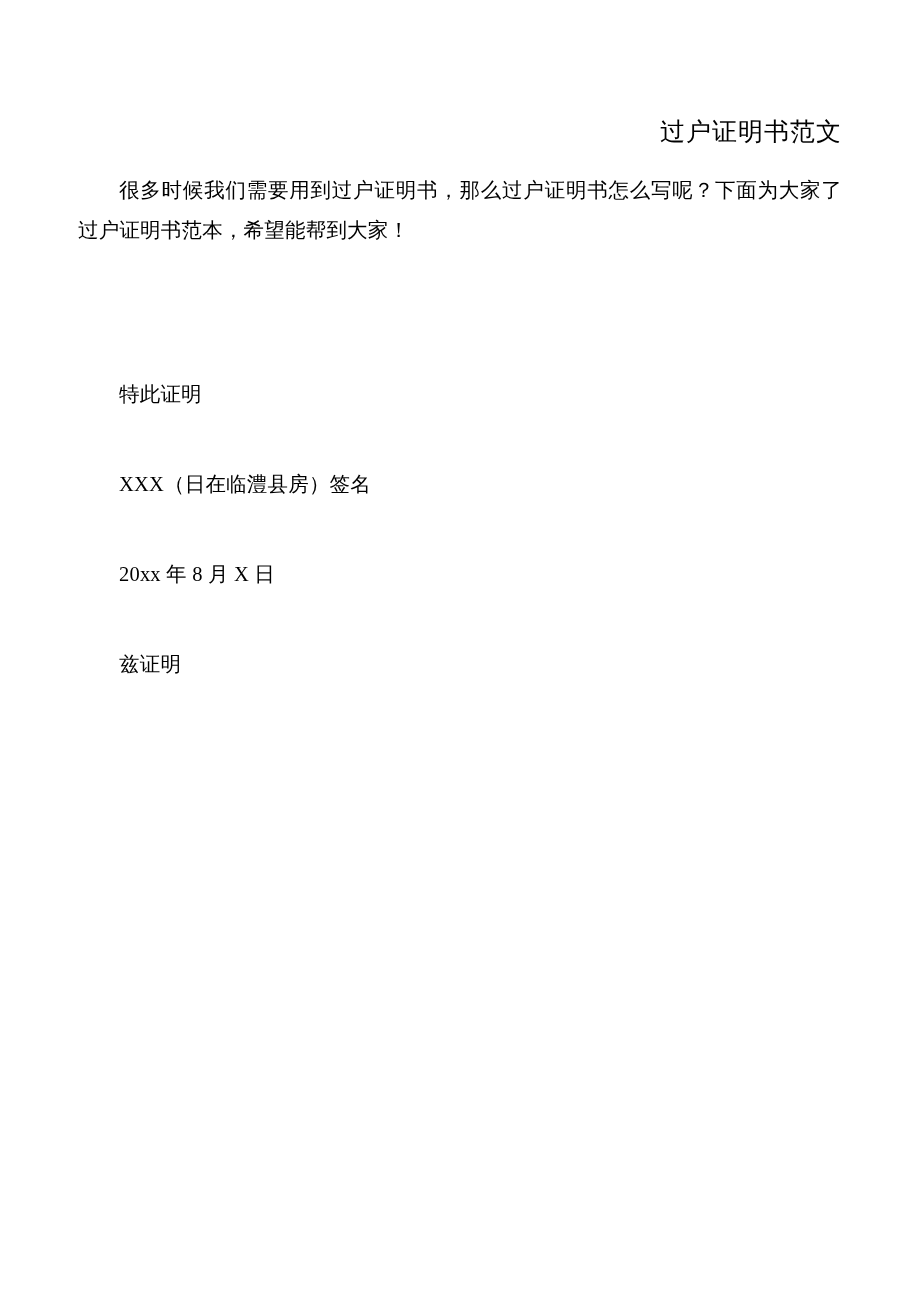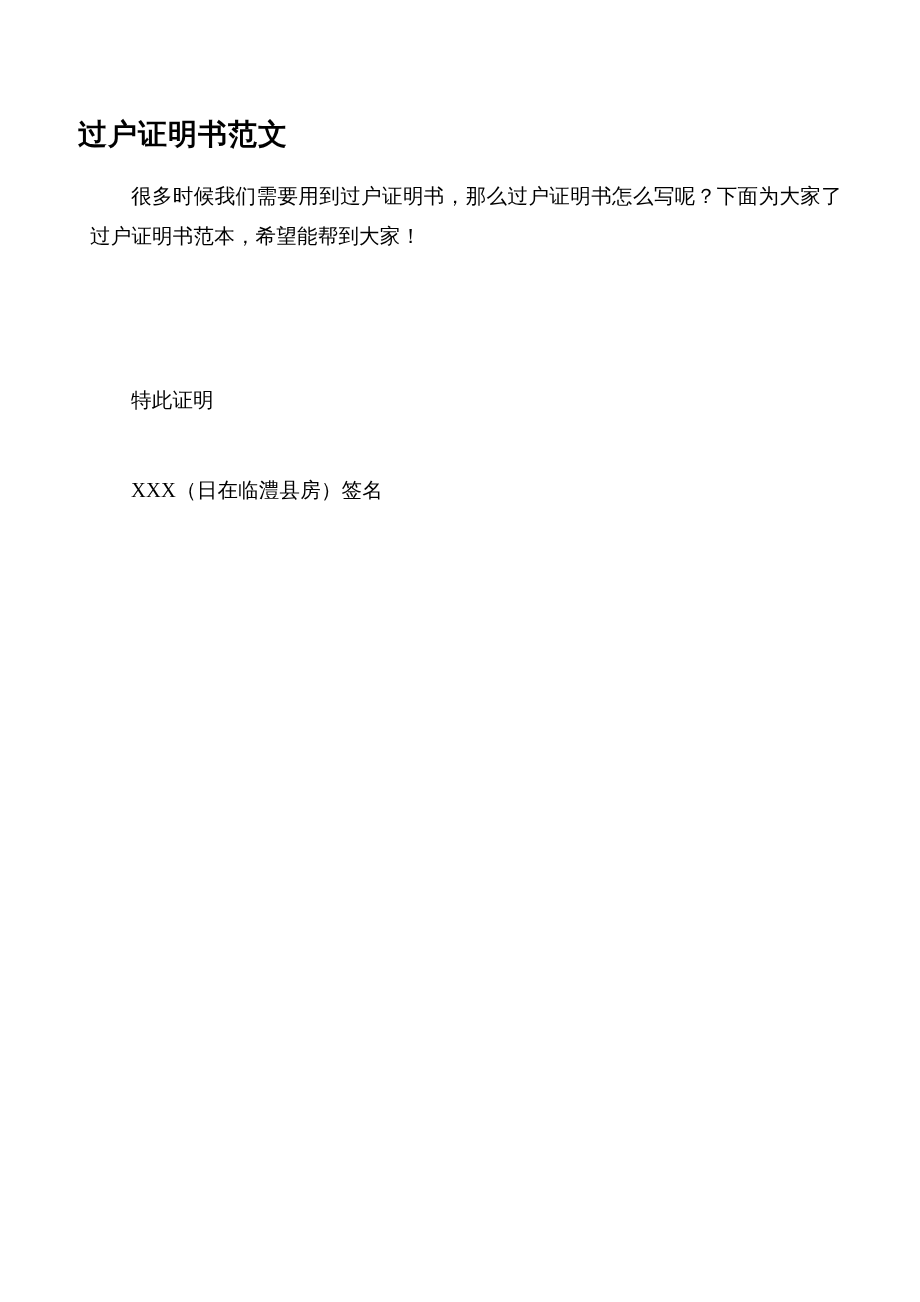--- a/index.html
+++ b/index.html
@@ -16,33 +16,33 @@
   }
   .page {
     position: relative;
     width: 920px;
     height: 1302px;
     box-sizing: border-box;
     padding: 96px 78px 40px 78px;
   }
   .doc-title {
     font-family: "Liberation Sans", "DejaVu Sans", sans-serif;
-    font-weight: bold;
-    font-size: 29px;
+    font-weight: normal;
+    font-size: 25px;
     letter-spacing: 1px;
-    text-align: left;
+    text-align: right;
     margin: 18px 0 22px 0;
     line-height: 1.4;
   }
   .para {
     font-size: 20.5px;
     line-height: 1.95;
     text-align: justify;
     text-justify: inter-ideograph;
-    margin: 0 0 6px 12px;
+    margin: 0 0 6px 0;
     letter-spacing: 0.2px;
   }
   .para.indent {
     text-indent: 2em;
   }
   .spacer-md { height: 30px; }
   .spacer-lg { height: 44px; }
 </style>
 </head>
 <body>
@@ -57,18 +57,20 @@
   <div class="spacer-lg"></div>
 
   <div class="spacer-lg"></div>
 
   <p class="para indent">特此证明</p>
   <div class="spacer-lg"></div>
 
   <p class="para indent">XXX（日在临澧县房）签名</p>
   <div class="spacer-lg"></div>
 
+  <p class="para indent">20xx 年 8 月 X 日</p>
   <div class="spacer-lg"></div>
 
+  <p class="para indent">兹证明</p>
   <div class="spacer-lg"></div>
 
 
 </div>
 
 </body></html>

